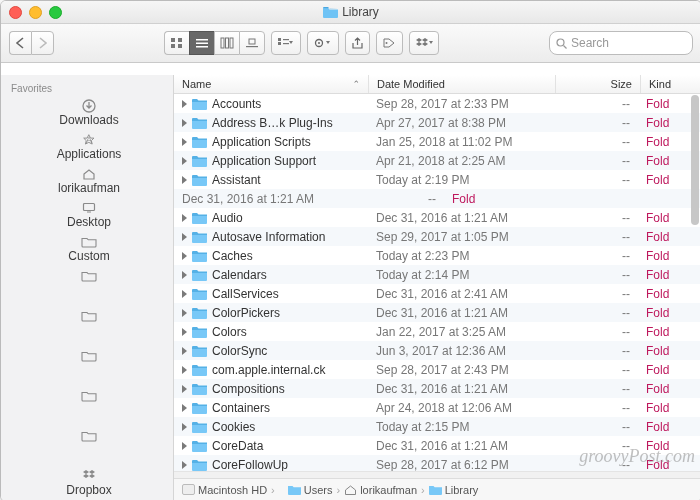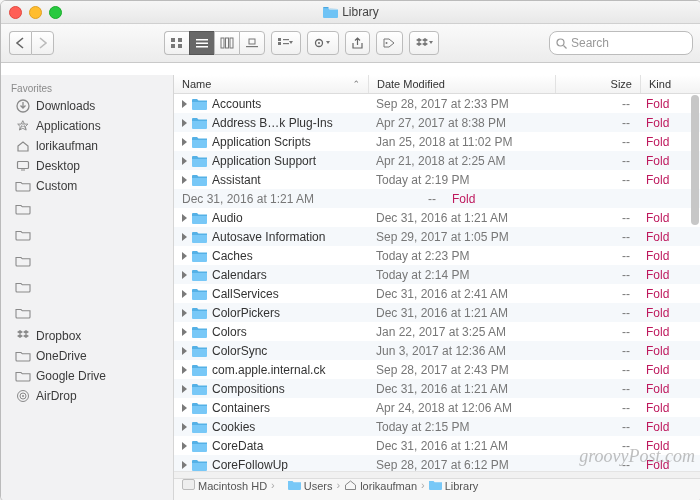--- a/index.html
+++ b/index.html
@@ -16,42 +16,42 @@
   .btn.sel{background:#686868;color:#fff;border-color:#555;}
   .seg{display:flex;}
   .seg .btn{border-radius:0;border-right-width:0;}
   .seg .btn:first-child{border-top-left-radius:4px;border-bottom-left-radius:4px;}
   .seg .btn:last-child{border-top-right-radius:4px;border-bottom-right-radius:4px;border-right-width:1px;}
   .spacer{flex:1;}
   .search{display:flex;align-items:center;height:22px;border:1px solid #bcbcbc;border-radius:8px;background:#fff;padding:0 6px;color:#999;min-width:130px;gap:4px;}
   .body{flex:1;display:flex;overflow:hidden;margin-top:12px;}
   .sidebar{width:172px;background:#f2f2f3;border-right:1px solid #d5d5d5;overflow:hidden;padding-top:4px;}
   .fav-head{font-size:10px;color:#8a8a8a;padding:4px 10px 2px;}
-  .sb-item{display:flex;align-items:center;gap:6px;padding:3px 10px 3px 14px;color:#3b3b3b;font-size:12px;}
+  .sb-item{display:flex;align-items:center;gap:0;padding:3px 10px 3px 14px;color:#3b3b3b;font-size:12px;flex-direction:column;}
   .sb-icon{width:15px;height:14px;display:flex;align-items:center;justify-content:center;color:#8a8a8a;}
   .sb-blur{height:20px;background:#e3e3e3;margin-left:32px;margin-right:14px;border-radius:2px;filter:blur(0.5px);}
   .main{flex:1;display:flex;flex-direction:column;overflow:hidden;position:relative;}
   .cols{display:flex;height:18px;background:linear-gradient(#fff,#f3f3f3);border-bottom:1px solid #dcdcdc;font-size:11px;color:#333;}
   .col{display:flex;align-items:center;padding:0 8px;border-right:1px solid #e2e2e2;}
   .col.name{width:178px;gap:4px;}
   .col.date{width:170px;}
   .col.size{width:68px;justify-content:flex-end;}
   .col.kind{flex:1;}
   .rows{flex:1;overflow-y:auto;overflow-x:hidden;}
   .row{display:flex;height:19px;align-items:center;font-size:12px;}
   .row:nth-child(even){background:#f5f8fb;}
   .row .c{padding:0 8px;white-space:nowrap;overflow:hidden;text-overflow:ellipsis;}
   .row .c.name{width:178px;display:flex;align-items:center;gap:5px;}
   .row .c.date{width:170px;color:#777;}
   .row .c.size{width:68px;text-align:right;color:#777;}
   .row .c.kind{flex:1;color:#be185d;}
   .tri{width:0;height:0;border-top:4px solid transparent;border-bottom:4px solid transparent;border-left:5px solid #7a7a7a;flex:0 0 auto;}
   .fld{width:15px;height:12px;flex:0 0 auto;}
   .fld svg{display:block;}
-  .pathbar{height:22px;border-top:1px solid #ddd;background:#f7f7f7;display:flex;align-items:flex-start;padding:0 8px;gap:4px;font-size:11px;color:#555;}
+  .pathbar{height:22px;border-top:1px solid #ddd;background:#f7f7f7;display:flex;align-items:center;padding:0 8px;gap:4px;font-size:11px;color:#555;}
   .pathbar .sep{color:#aaa;}
   .scroll-hint{height:6px;background:#f1f1f1;border-top:1px solid #e4e4e4;}
   .vscroll{position:absolute;top:18px;right:0;bottom:28px;width:14px;background:transparent;}
   .vscroll .thumb{position:absolute;top:2px;right:2px;width:8px;height:130px;background:#c7c7c7;border-radius:4px;}
   .sort-arrow{margin-left:auto;color:#777;font-size:9px;}
   .watermark{position:absolute;right:6px;bottom:34px;font-size:18px;color:rgba(140,140,140,0.55);font-style:italic;font-family:Georgia,serif;pointer-events:none;}
   svg{overflow:visible;}
 </style>
 </head>
 <body>

